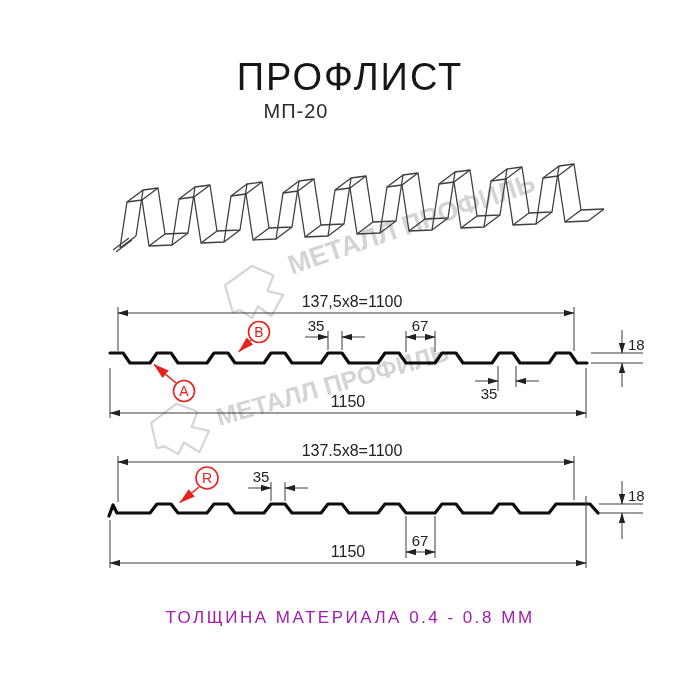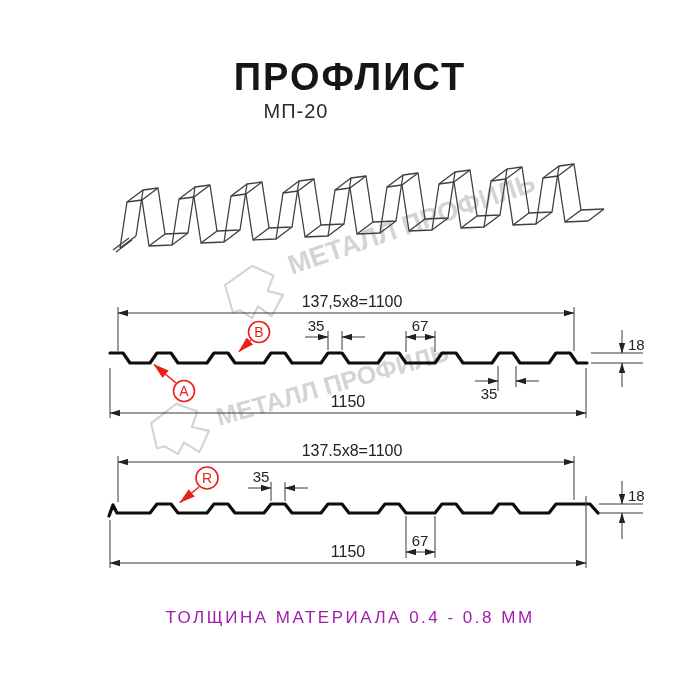--- a/index.html
+++ b/index.html
@@ -1,19 +1,19 @@
 <!DOCTYPE html>
 <html><head>
 <meta charset="utf-8">
 <style>
   html,body{margin:0;padding:0;background:#fff;}
   .canvas{position:relative;width:700px;height:700px;background:#ffffff;overflow:hidden;
           font-family:"Liberation Sans",sans-serif;}
   .title{position:absolute;left:0;top:56px;width:700px;text-align:center;
-         font-size:38px;font-weight:700;letter-spacing:2px;color:#161616;z-index:3;}
+         font-size:38px;font-weight:400;letter-spacing:2px;color:#161616;z-index:3;}
   .subtitle{position:absolute;left:0;top:100px;width:592px;text-align:center;
             font-size:20px;font-weight:400;letter-spacing:1px;color:#2b2b2b;z-index:3;}
   .caption{position:absolute;left:0;top:608px;width:700px;text-align:center;
            font-size:17px;font-weight:400;letter-spacing:2.5px;color:#a21caf;z-index:3;}
   .wm-text{position:absolute;white-space:nowrap;font-weight:700;color:#d4d4d4;z-index:1;
            transform-origin:0 0;}
   .wm-text.up{left:284px;top:252px;font-size:27px;transform:rotate(-19deg);}
   .wm-text.low{left:213px;top:404px;font-size:25px;transform:rotate(-16deg);}
   .wm-logo{position:absolute;z-index:1;}
   svg.sec{position:absolute;left:0;width:700px;height:150px;z-index:2;}

